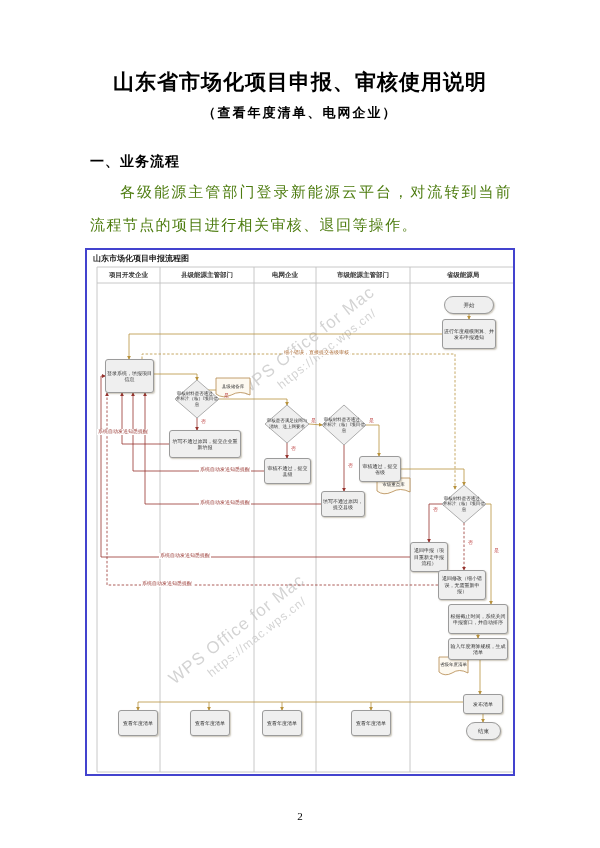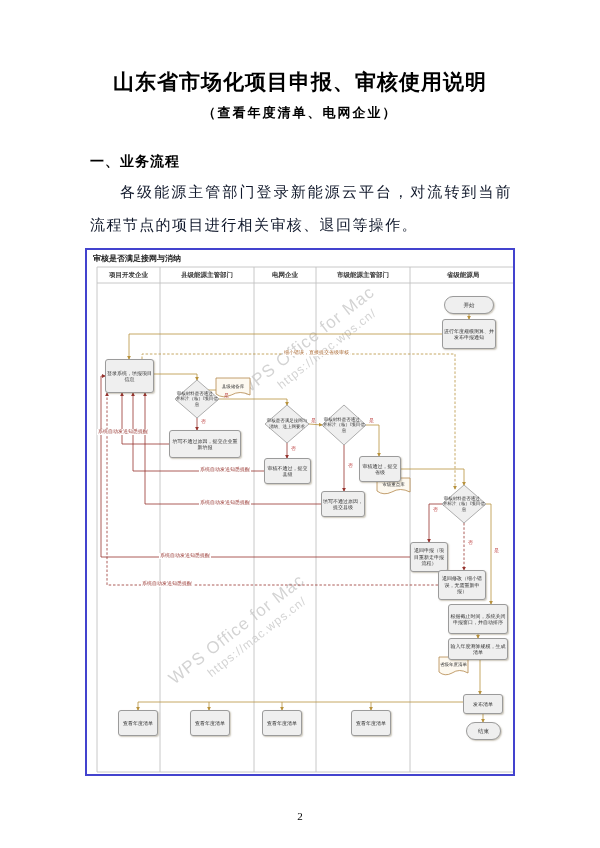--- a/index.html
+++ b/index.html
@@ -8,21 +8,21 @@
   .doc-title{position:absolute;top:68px;left:0;right:0;text-align:center;
        font-family:"Liberation Serif","DejaVu Serif",serif;font-weight:bold;
        font-size:21px;letter-spacing:1px;color:#000;}
   .doc-subtitle{position:absolute;top:104px;left:0;right:0;text-align:center;
        font-family:"Liberation Serif","DejaVu Serif",serif;font-weight:bold;
        font-size:13px;letter-spacing:2px;color:#000;}
   .section-heading{position:absolute;top:153px;left:90px;
        font-weight:bold;font-size:14px;letter-spacing:1px;color:#000;}
   .body-text{position:absolute;top:176px;left:90px;width:422px;margin:0;
        font-family:"Liberation Serif","DejaVu Serif",serif;font-size:15px;
-       letter-spacing:1.4px;line-height:33px;text-indent:2em;text-align:justify;color:#0f172a;}
+       letter-spacing:1.4px;line-height:33px;text-indent:2em;text-align:justify;color:#4d7c0f;}
   .flowchart{position:absolute;top:248px;left:85px;width:430px;height:528px;
        border:2px solid #4343ce;box-sizing:border-box;background:#fff;}
   .fc-title{position:absolute;top:3px;left:6px;font-size:8px;font-weight:bold;color:#222;z-index:2;}
   #fc-svg{position:absolute;top:0;left:0;z-index:2;}
   .lane-header{position:absolute;z-index:2;display:flex;align-items:center;justify-content:center;
        font-size:6.5px;font-weight:bold;color:#333;}
   .fc-node{position:absolute;z-index:2;display:flex;align-items:center;justify-content:center;
        text-align:center;color:#333;box-sizing:border-box;}
   .fc-process{background:#efefef;border:1px solid #9b9b9b;border-radius:3px;
        box-shadow:1px 1px 1.5px rgba(110,95,60,.35);font-size:5px;line-height:1.3;padding:1px;}
@@ -44,21 +44,21 @@
 </style>
 </head>
 <body>
 
 <div class="doc-title">山东省市场化项目申报、审核使用说明</div>
 <div class="doc-subtitle">（查看年度清单、电网企业）</div>
 <div class="section-heading">一、业务流程</div>
 <p class="body-text">各级能源主管部门登录新能源云平台，对流转到当前流程节点的项目进行相关审核、退回等操作。</p>
 
 <div class="flowchart" id="flowchart">
-  <div class="fc-title">审核是否满足接网与消纳</div>
+  <div class="fc-title">山东市场化项目申报流程图</div>
   <svg id="fc-svg" width="426" height="524">
       <defs>
         <marker id="m-flow" markerWidth="5" markerHeight="5" refX="4" refY="2.5" orient="auto">
           <path d="M0,0L5,2.5L0,5Z" fill="#b8923d"></path>
         </marker>
         <marker id="m-alert" markerWidth="5" markerHeight="5" refX="4" refY="2.5" orient="auto">
           <path d="M0,0L5,2.5L0,5Z" fill="#97342f"></path>
         </marker>
       </defs>
       <line x1="10" y1="17" x2="10" y2="522" stroke="#c2c2c2" stroke-width="0.9"></line>

